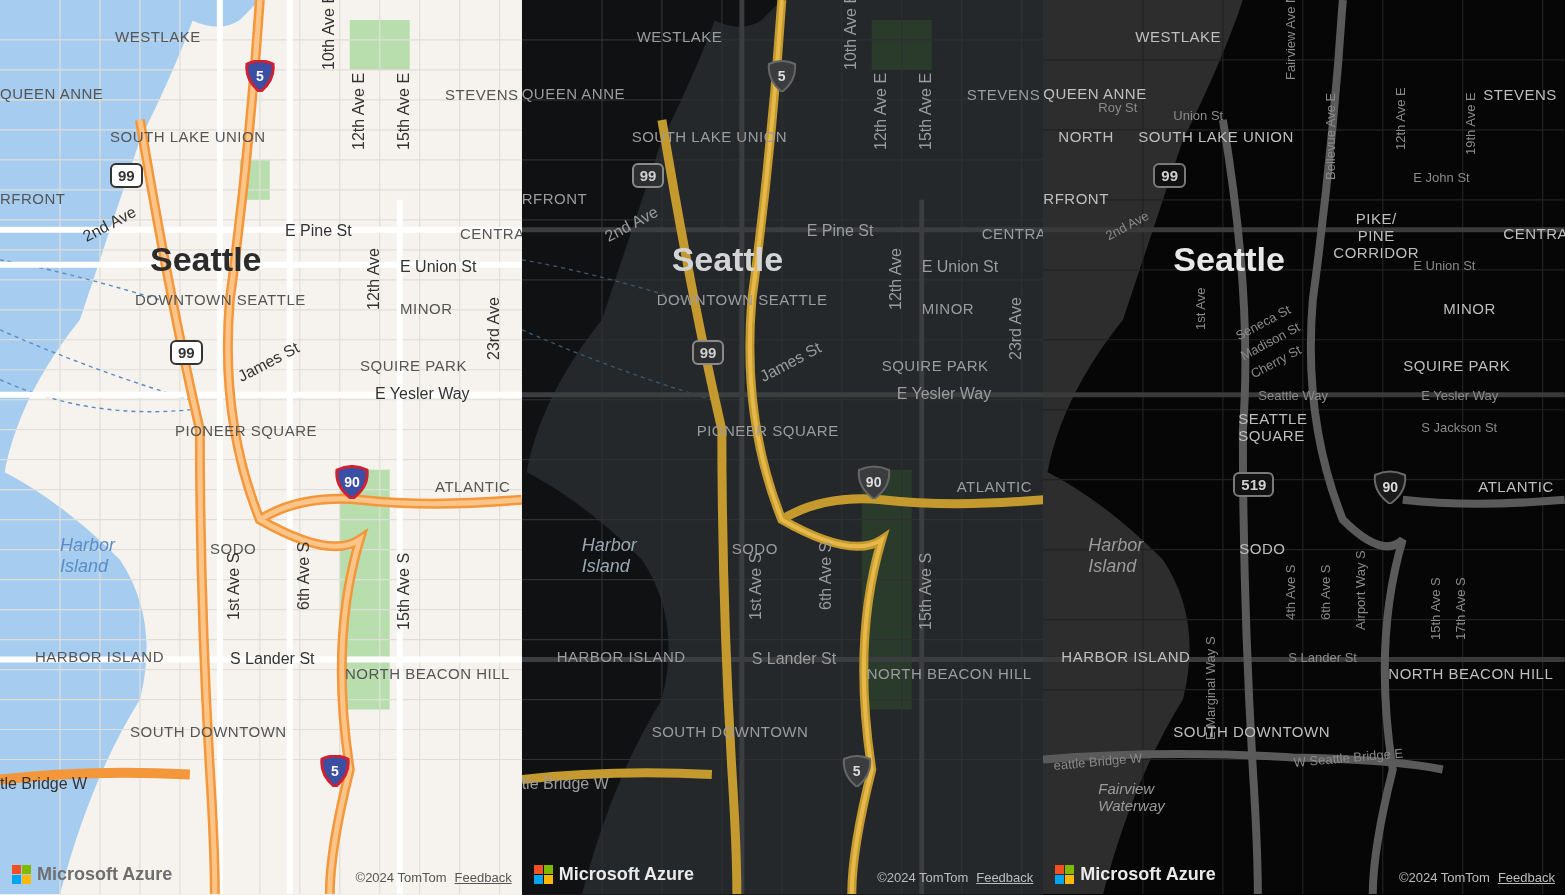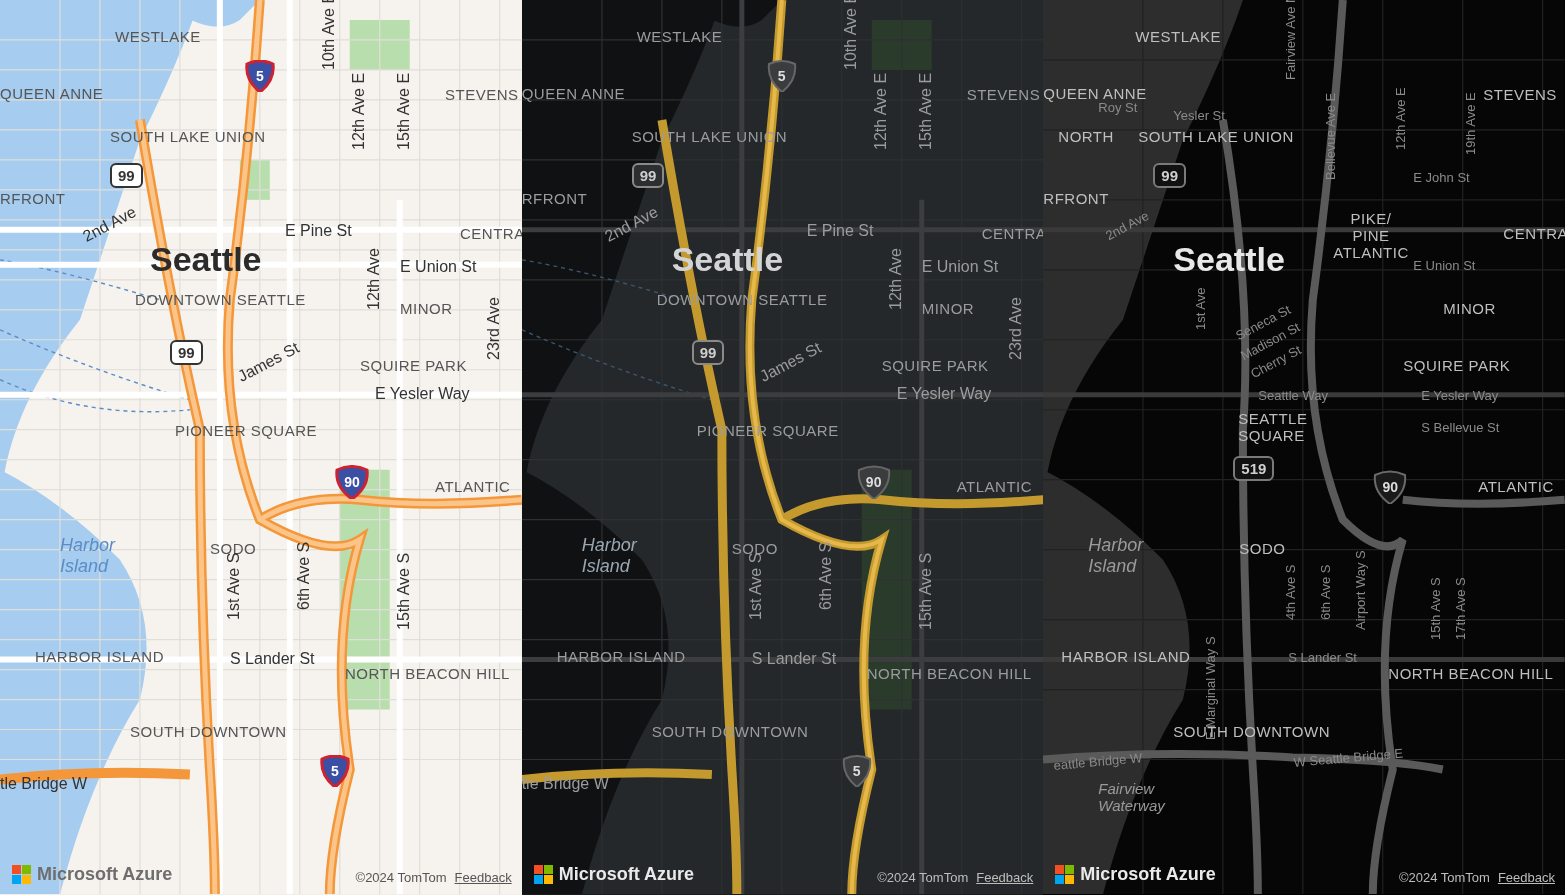--- a/index.html
+++ b/index.html
@@ -331,67 +331,67 @@
   </g>
 </svg>
 <span class="label city" style="left:130px;top:240px">Seattle</span>
 <span class="label district" style="left:92px;top:28px">WESTLAKE</span>
 <span class="label district" style="left:0px;top:85px">QUEEN ANNE</span>
 <span class="label district" style="left:15px;top:128px">NORTH</span>
 <span class="label district" style="left:95px;top:128px">SOUTH LAKE UNION</span>
 <span class="label district" style="left:440px;top:86px">STEVENS</span>
 <span class="label district" style="left:290px;top:210px;white-space:pre;text-align:center">PIKE/
 PINE
-ATLANTIC</span>
+CORRIDOR</span>
 <span class="label district" style="left:460px;top:225px">CENTRA</span>
 <span class="label district" style="left:400px;top:300px">MINOR</span>
 <span class="label district" style="left:360px;top:357px">SQUIRE PARK</span>
 <span class="label district" style="left:195px;top:410px;white-space:pre">SEATTLE
 SQUARE</span>
 <span class="label district" style="left:435px;top:478px">ATLANTIC</span>
 <span class="label district" style="left:196px;top:540px">SODO</span>
 <span class="label district" style="left:18px;top:648px">HARBOR ISLAND</span>
 <span class="label district" style="left:345px;top:665px">NORTH BEACON HILL</span>
 <span class="label district" style="left:130px;top:723px">SOUTH DOWNTOWN</span>
 <span class="label district" style="left:0px;top:190px">RFRONT</span>
 
 <span class="label small" style="left:55px;top:100px">Roy St</span>
-<span class="label small" style="left:130px;top:108px">Yesler St</span>
+<span class="label small" style="left:130px;top:108px">Union St</span>
 <span class="label small" style="left:370px;top:170px">E John St</span>
 <span class="label small streetR" style="left:240px;top:80px">Fairview Ave N</span>
 <span class="label small streetR" style="left:280px;top:180px">Bellevue Ave E</span>
 <span class="label small streetR" style="left:350px;top:150px">12th Ave E</span>
 <span class="label small streetR" style="left:420px;top:155px">19th Ave E</span>
 <span class="label small" style="left:370px;top:258px">E Union St</span>
 <span class="label small streetD" style="left:190px;top:330px">Seneca St</span>
 <span class="label small streetD" style="left:195px;top:350px">Madison St</span>
 <span class="label small streetD" style="left:205px;top:368px">Cherry St</span>
 <span class="label small" style="left:215px;top:388px">Seattle Way</span>
 <span class="label small" style="left:378px;top:388px">E Yesler Way</span>
-<span class="label small" style="left:378px;top:420px">S Bellevue St</span>
+<span class="label small" style="left:378px;top:420px">S Jackson St</span>
 <span class="label small streetD" style="left:60px;top:230px">2nd Ave</span>
 <span class="label small streetR" style="left:150px;top:330px">1st Ave</span>
 <span class="label small streetR" style="left:240px;top:620px">4th Ave S</span>
 <span class="label small streetR" style="left:275px;top:620px">6th Ave S</span>
 <span class="label small streetR" style="left:310px;top:630px">Airport Way S</span>
 <span class="label small streetR" style="left:385px;top:640px">15th Ave S</span>
 <span class="label small streetR" style="left:410px;top:640px">17th Ave S</span>
 <span class="label small" style="left:245px;top:650px">S Lander St</span>
 <span class="label small streetD2" style="left:10px;top:758px">eattle Bridge W</span>
 <span class="label small streetD2" style="left:250px;top:755px">W Seattle Bridge E</span>
 <span class="label small streetR" style="left:160px;top:740px">E Marginal Way S</span>
 <span class="label neigh" style="left:45px;top:535px;white-space:pre">Harbor
 Island</span>
 <span class="label neigh" style="left:55px;top:780px;white-space:pre;font-size:15px">Fairview
 Waterway</span>
 
 <div class="shield rect-shield" style="left:110px;top:163px">
       <span>99</span>
     </div>
-<div class="shield rect-shield" style="left:190px;top:456px">
+<div class="shield rect-shield" style="left:190px;top:472px">
       <span>519</span>
     </div>
 <div class="shield" style="left:330px;top:470px;width:34px;height:34px">
   <svg viewBox="0 0 34 34">
         <path d="M2,5 Q17,-2 32,5 Q34,22 17,34 Q0,22 2,5 Z" fill="#1a1a1a" stroke="#6a6a6a" stroke-width="2"></path>
       </svg>
   <span style="color:#ddd">90</span>
 </div>
 
 <div class="logo">

